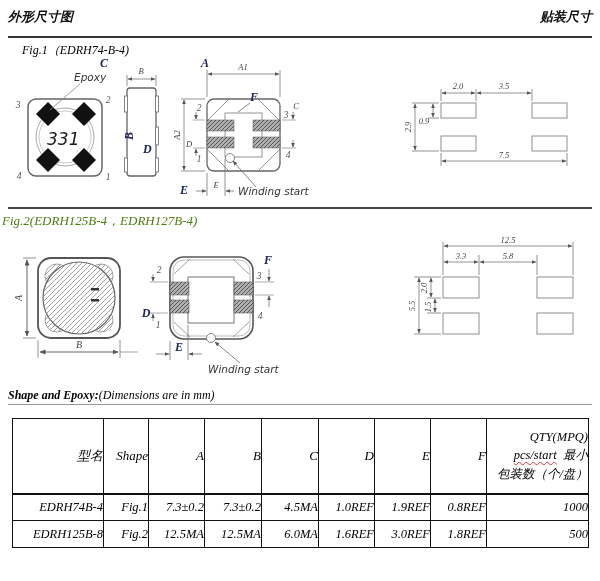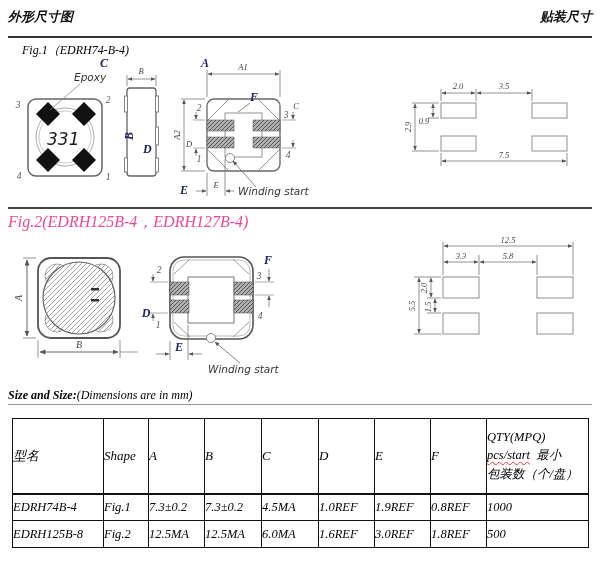--- a/index.html
+++ b/index.html
@@ -6,34 +6,34 @@
   body { background:#fff; font-family:"Liberation Serif", serif; }
   .page { position:relative; width:600px; height:581px; background:#fff; overflow:hidden;font-style:italic; }
 
   .hdr-left  { position:absolute; left:8px;  top:8px;  font-family:"Liberation Sans",sans-serif; font-weight:bold; font-size:13px; color:#111; }
   .hdr-right { position:absolute; right:8px; top:8px;  font-family:"Liberation Sans",sans-serif; font-weight:bold; font-size:13px; color:#111; }
   .rule-top  { position:absolute; left:8px; right:8px; top:36px; height:2px; background:#333; }
   .rule-mid  { position:absolute; left:8px; right:8px; top:207px; height:2px; background:#444; }
   .rule-tbl  { position:absolute; left:8px; right:8px; top:404px; height:1px; background:#999; }
 
   .fig1-cap { position:absolute; left:22px; top:42px;  font-size:12px; color:#000; }
-  .fig2-cap { position:absolute; left:8px;  top:212px; font-size:16px; color:#ec4899; }
+  .fig2-cap { position:absolute; left:2px;  top:212px; font-size:13px; color:#4d7c0f; }
   .tbl-title{ position:absolute; left:8px;  top:388px; font-size:12px; color:#000; }
   .tbl-title .b { font-weight:bold; }
 
   svg.draw { position:absolute; left:0; top:0; pointer-events:none; }
   svg text { font-family:"Liberation Serif", serif; }
   .dim  { font-size:8.5px; fill:#444; }
   .pin  { font-size:9.5px; fill:#555; }
   .boldL{ font-size:12px; font-weight:bold; fill:#1d2560; }
   .cad  { font-family:"DejaVu Sans",sans-serif; font-size:10.5px; fill:#333; }
   .mark { font-family:"DejaVu Sans",sans-serif; font-size:17px; fill:#1a1a1a; }
 
   table.sz { position:absolute; left:12px; top:418px; width:576px; border-collapse:collapse; table-layout:fixed; }
-  table.sz th, table.sz td { border:1.4px solid #111; text-align:left; vertical-align:middle; font-weight:normal; color:#000; }
+  table.sz th, table.sz td { border:1.4px solid #111; text-align:right; vertical-align:middle; font-weight:normal; color:#000; }
   table.sz th { height:75px; font-size:13px; }
   table.sz td { height:27px; font-size:12.5px; }
   table.sz tr.hrow th { border-bottom:2px solid #111; }
   .qty-th div { line-height:1.5; font-size:12.5px; }
   .pcs { text-decoration:underline wavy #e33 1px; text-underline-offset:2px; }
 </style>
 </head>
 <body>
 
 <div class="page">
@@ -290,21 +290,21 @@
       <line x1="431" y1="288" x2="431" y2="297" stroke="#777" stroke-width="0.8" marker-end="url(#arr)"></line>
       <text class="dim" x="427" y="288" transform="rotate(-90 427 288)" text-anchor="middle">2.0</text>
       <line x1="441" y1="313" x2="427" y2="313" stroke="#777" stroke-width="0.8"></line>
       <line x1="435" y1="305" x2="435" y2="299" stroke="#777" stroke-width="0.8" marker-end="url(#arr)"></line>
       <line x1="435" y1="305" x2="435" y2="312" stroke="#777" stroke-width="0.8" marker-end="url(#arr)"></line>
       <text class="dim" x="431" y="307" transform="rotate(-90 431 307)" text-anchor="middle">1.5</text>
     </g>
   </svg>
 
   <div class="tbl-title">
-    <span class="b">Size and Size:</span><span>(Dimensions are in mm)</span>
+    <span class="b">Shape and Epoxy:</span><span>(Dimensions are in mm)</span>
   </div>
   <div class="rule-tbl"></div>
 
   <table class="sz">
     <colgroup>
       <col style="width:91px">
         <col style="width:45px">
         <col style="width:56px">
         <col style="width:57px">
       <col style="width:57px">

